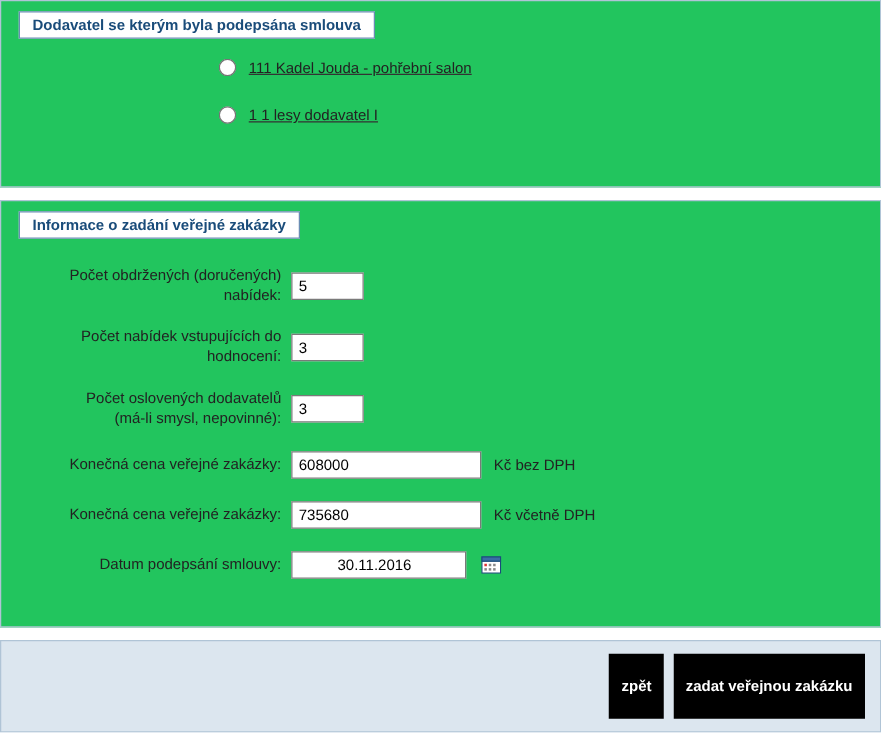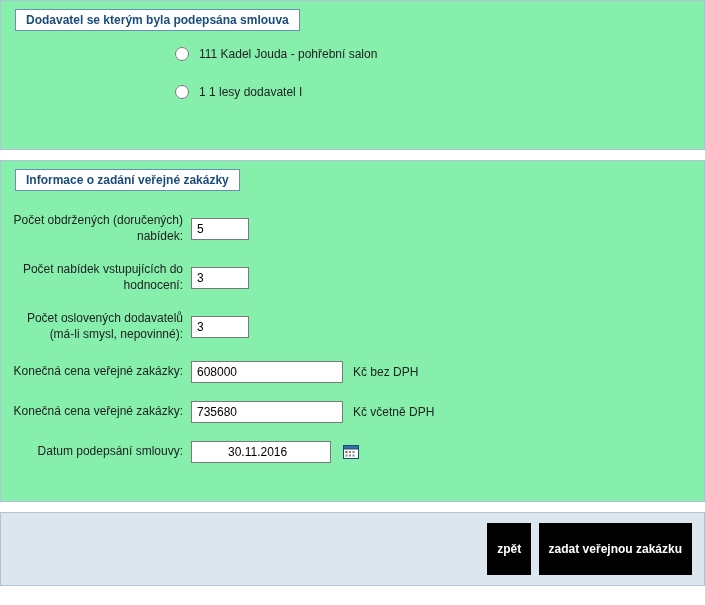--- a/index.html
+++ b/index.html
@@ -6,37 +6,38 @@
   body {
     margin: 0;
     padding: 0;
     font-family: Verdana, Arial, sans-serif;
     font-size: 12px;
     color: #333;
     background: #fff;
     width: 705px;
   }
   .panel {
-    background: #86efac;
+    background: #22c55e;
     border: 1px solid #b0c4d6;
     margin: 0 0 10px 0;
     padding: 0;
   }
   .panel-legend {
     display: inline-block;
     background: #fff;
     border: 1px solid #6a8db3;
     color: #1a4c7a;
     font-weight: bold;
     font-size: 12px;
     padding: 3px 10px;
     margin: 8px 0 12px 14px;
   }
   .supplier-list {
     padding: 0 0 30px 170px;
+    text-decoration: underline;
   }
   .radio-row {
     display: flex;
     align-items: center;
     margin-bottom: 16px;
   }
   .radio-row input[type=radio] {
     margin: 0 8px 0 0;
     width: 14px;
     height: 14px;
@@ -60,20 +61,21 @@
     align-items: center;
     justify-content: center;
     width: 22px;
     height: 22px;
     margin-right: 6px;
   }
   .radio-plain input[type=radio]{ margin:0; }
   .radio-label { font-size: 12px; color:#222; }
   .form-rows {
     padding: 10px 0 20px 0;
+    margin-left: 42px;
   }
   .form-row {
     display: flex;
     align-items: center;
     margin-bottom: 18px;
   }
   .form-label {
     width: 190px;
     text-align: right;
     padding-right: 8px;

